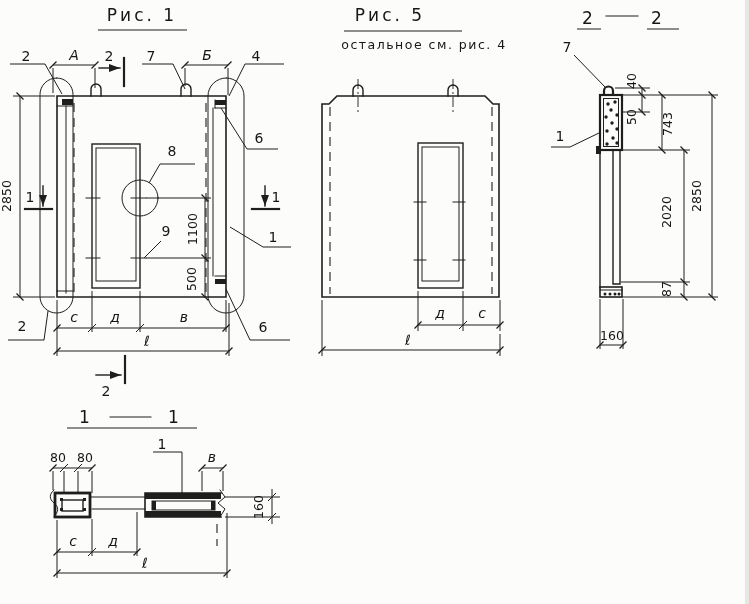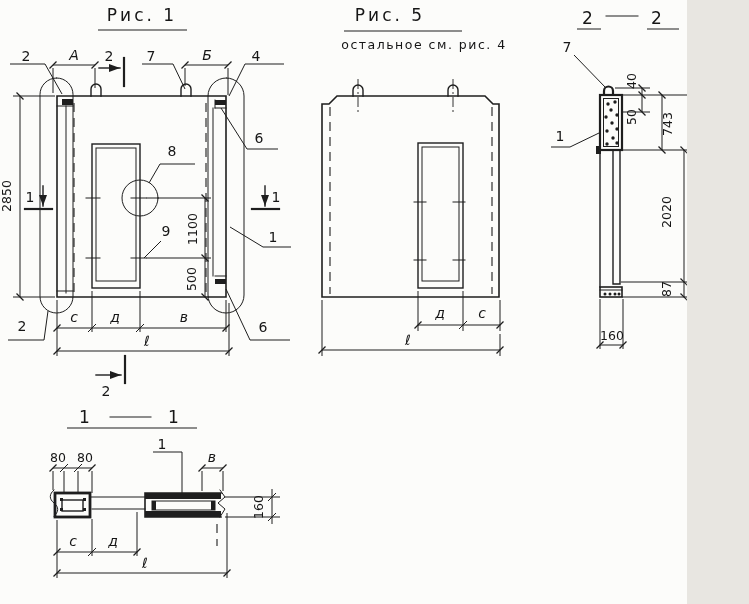--- a/index.html
+++ b/index.html
@@ -1,16 +1,16 @@
 <!DOCTYPE html>
 <html><head>
 <meta charset="utf-8">
 <style>
   html,body{margin:0;padding:0;background:#e8e6e1;}
-  #stage{position:relative;width:687px;height:604px;background:#fcfcfa;overflow:hidden;}
+  #stage{position:relative;width:745px;height:604px;background:#fcfcfa;overflow:hidden;}
   svg{position:absolute;left:0;top:0;}
   .ln{stroke:#1e1e1e;stroke-width:1.4;fill:none;stroke-linecap:square;}
   .tn{stroke-width:1;}
   .w15{stroke-width:1.6;}
   .tk2{stroke-width:2.2;}
   .tk3{stroke-width:2.8;}
   .dsh{stroke:#1e1e1e;stroke-width:1.1;fill:none;stroke-dasharray:9 6;}
   .cl{stroke:#1e1e1e;stroke-width:.9;fill:none;stroke-dasharray:10 3 2 3;}
   .dim{stroke:#1e1e1e;stroke-width:1;fill:none;}
   .blk{fill:#1e1e1e;stroke:none;}

